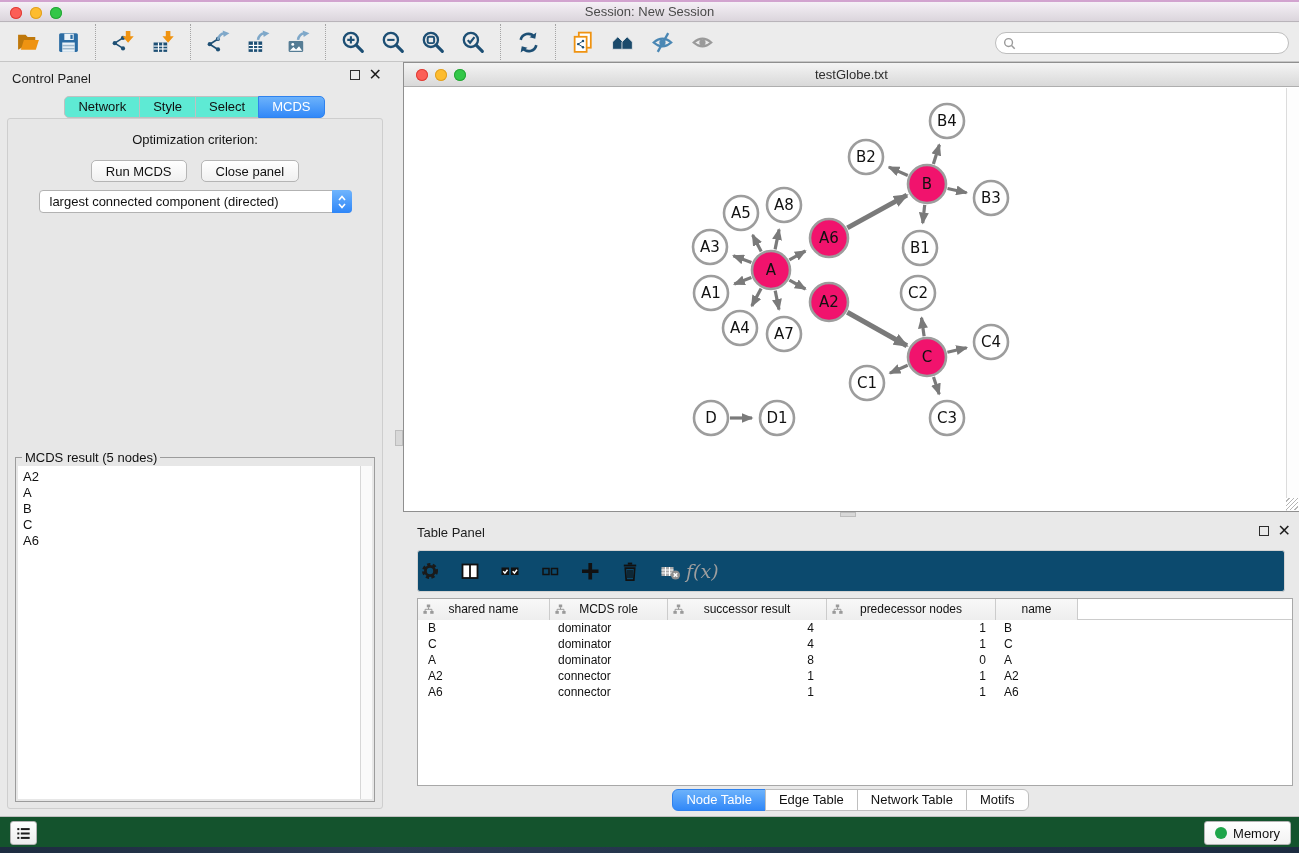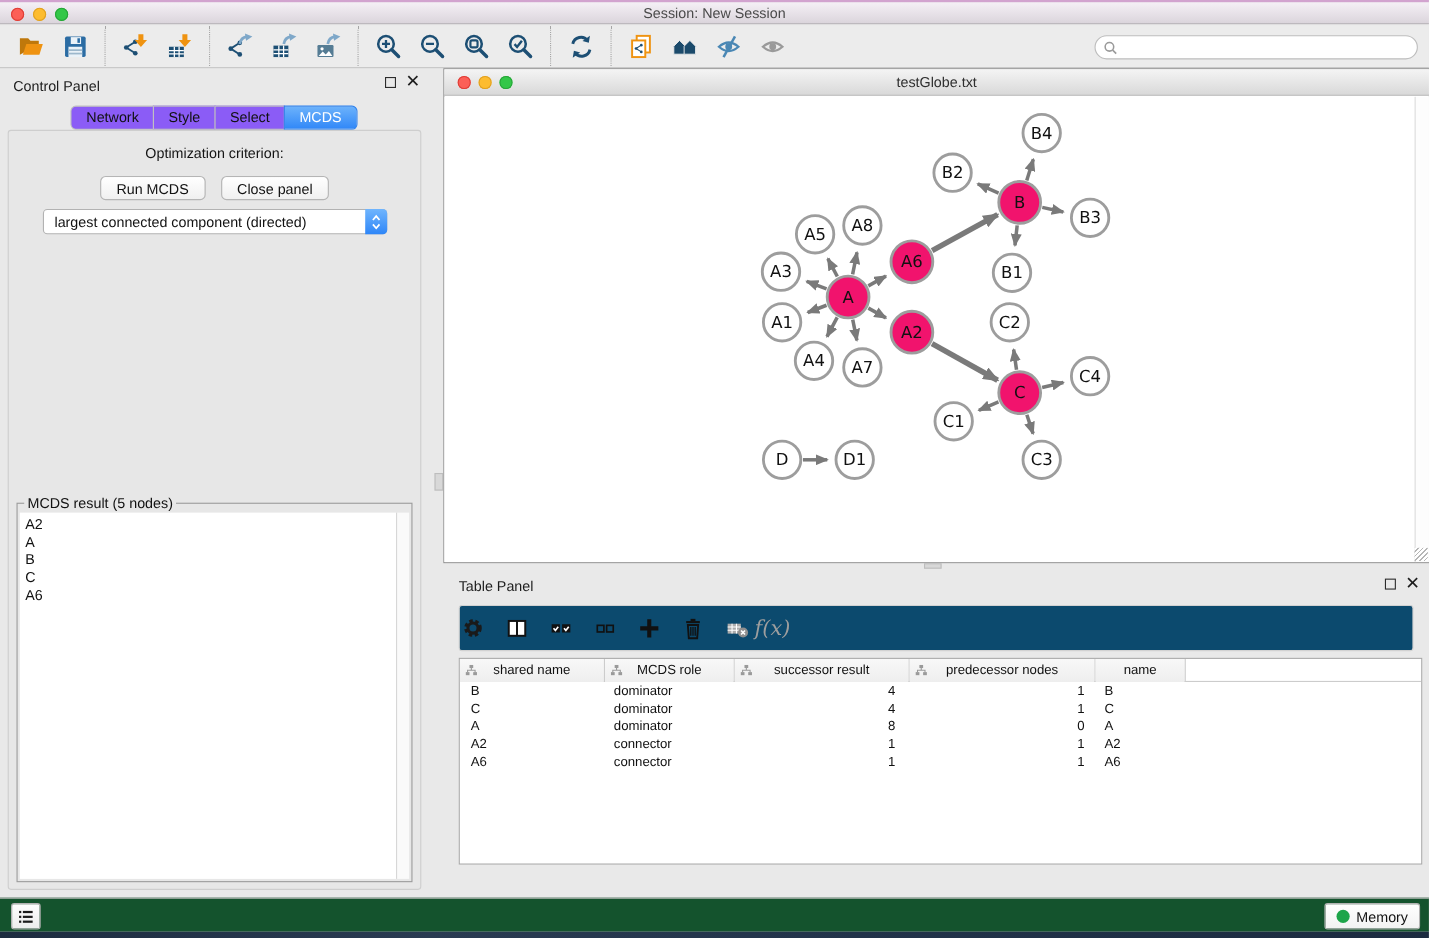--- a/index.html
+++ b/index.html
@@ -35,21 +35,21 @@
   
   #control-panel { position:absolute; left:0; top:62px; width:390px; height:750px; }
   .panel-title { font-size:13px; color:#1d1d1d; }
   #cp-titlebar { position:absolute; left:12px; top:9px; }
   .win-icons { position:absolute; top:8px; display:flex; gap:9px; align-items:center; }
   #cp-icons { right:8px; } #tp-icons { right:8px; }
   .float-ic { width:10px; height:10px; border:1.6px solid #2c2c2c; display:inline-block; }
   .close-ic { font-size:16px; font-weight:bold; color:#1c1c1c; line-height:10px; }
   #cp-tabs { position:absolute; left:0; right:0; top:34px; display:flex; justify-content:center; }
   .cp-tab { height:22px; line-height:20px; padding:0 13px; font-size:13px; color:#111;
-    background:#8b5cf6; border:1px solid #c0c0c0; margin-left:-1px; }
+    background:#5eead4; border:1px solid #c0c0c0; margin-left:-1px; }
   .cp-tab:first-child { border-radius:5px 0 0 5px; }
   .cp-tab:last-child { border-radius:0 5px 5px 0; }
   .cp-tab.active { background:linear-gradient(#6cb2fb,#3188f8); color:#fff; border-color:#2f82ee; }
   #cp-content { position:absolute; left:7px; top:56px; width:376px; height:691px;
     background:#e7e7e7; border:1px solid #cecece; border-radius:3px; }
   #opt-label { margin-top:13px; text-align:center; font-size:13px; color:#141414; }
   #criterion-select { margin:8px auto 0; width:313px; height:23px; background:#fff;
     border:1px solid #b2b2b2; border-radius:4px; display:flex; align-items:center;
     font-size:13px; color:#111; padding-left:10px; position:relative; }
   #criterion-stepper { position:absolute; right:-1px; top:-1px; width:20px; height:23px;
@@ -619,20 +619,26 @@
         </div>
         <div class="tr-row">
           <div class="td" style="width: 132px; padding-left: 10px;">A6</div>
           <div class="td" style="width: 118px; padding-left: 8px;">connector</div>
           <div class="td" style="width: 159px; text-align: right; padding-right: 13px;">1</div>
           <div class="td" style="width: 169px; text-align: right; padding-right: 10px;">1</div>
           <div class="td" style="width: 82px; padding-left: 8px;">A6</div>
         </div>
       </div>
   </div>
+  <div id="tp-tabs">
+      <div class="tp-tab active">Node Table</div>
+      <div class="tp-tab">Edge Table</div>
+      <div class="tp-tab">Network Table</div>
+      <div class="tp-tab">Motifs</div>
+    </div>
 </div>
 
 <div id="statusbar">
   <button id="list-btn">
     <svg width="17" height="17" viewBox="0 0 22 22">
       <g fill="#1c1c1c">
         <rect x="3" y="4" width="2.6" height="2.6"></rect>
           <rect x="7.5" y="4" width="11.5" height="2.6"></rect>
         <rect x="3" y="9.7" width="2.6" height="2.6"></rect>
           <rect x="7.5" y="9.7" width="11.5" height="2.6"></rect>

